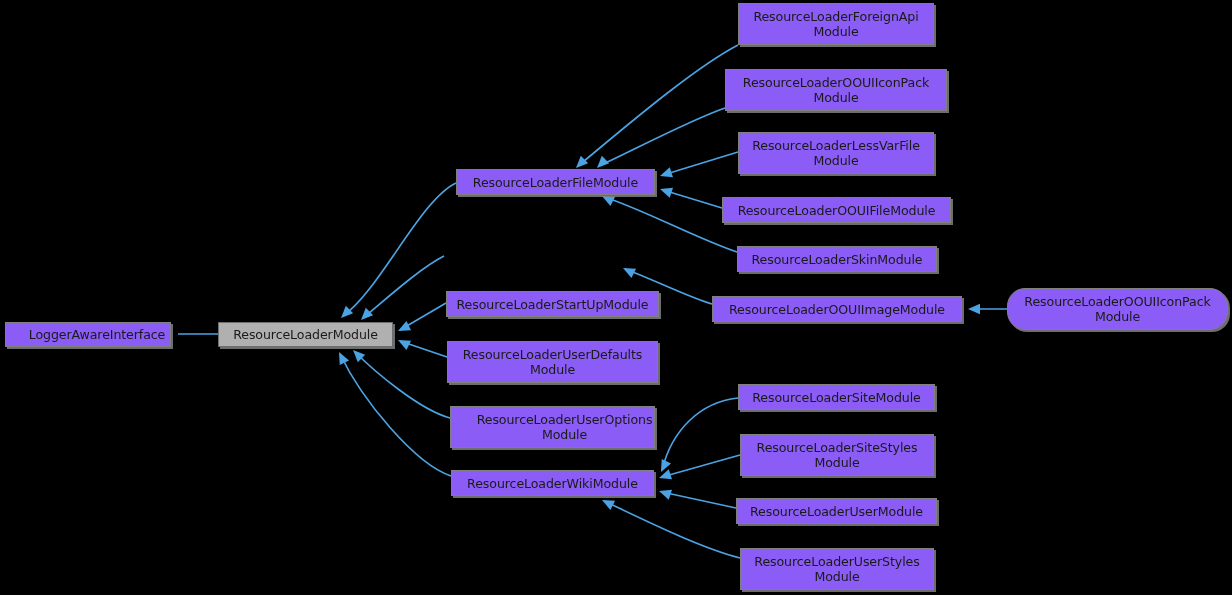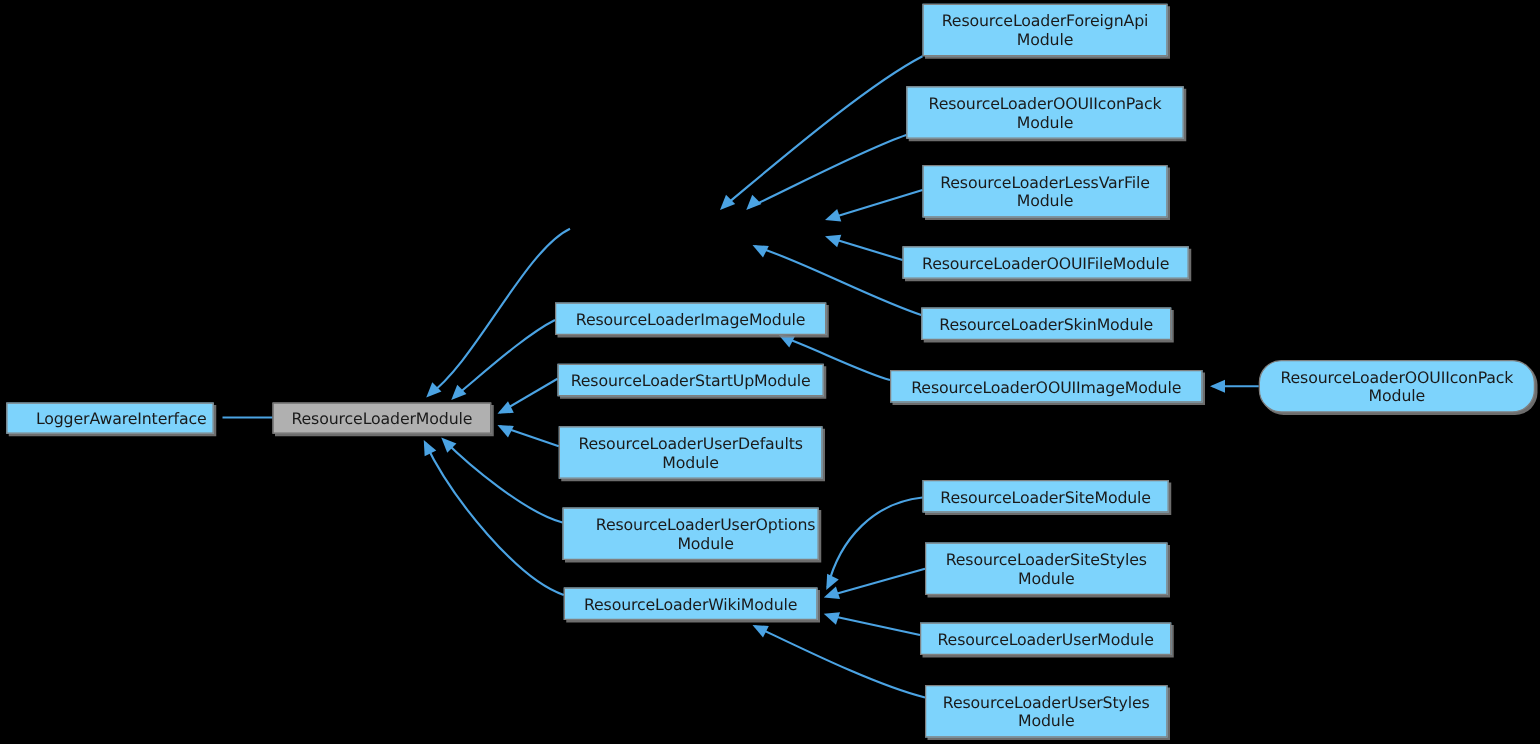--- a/index.html
+++ b/index.html
@@ -20,21 +20,21 @@
     left: 0;
     top: 0;
     width: 1232px;
     height: 595px;
     pointer-events: none;
   }
   .node {
     position: absolute;
     box-sizing: border-box;
     border: 1px solid #808080;
-    background: #7dd3fc;
+    background: #8b5cf6;
     color: #1a1a1a;
     font-size: 12.6px;
     line-height: 15px;
     letter-spacing: -0.1px;
     display: flex;
     align-items: center;
     justify-content: center;
     text-align: center;
     box-shadow: 2px 2px 0 0 rgba(128,128,128,0.85);
     white-space: pre-line;
@@ -82,21 +82,21 @@
       <polygon points="661,472 661.7155417527999,458.9413630114012 671.0175845391991,463.5923844046008" fill="#4ba3e3"></polygon>
       <path d="M 740,455 L 662,477" fill="none" stroke="#4ba3e3" stroke-width="1.7"></path>
       <polygon points="659,478 668.7398151933187,469.2721136579353 672.0285839598937,479.13841995766063" fill="#4ba3e3"></polygon>
       <path d="M 736,508 L 662,492" fill="none" stroke="#4ba3e3" stroke-width="1.7"></path>
       <polygon points="659,491 672.0285839598937,489.86158004233937 668.7398151933187,499.7278863420647" fill="#4ba3e3"></polygon>
       <path d="M 740,558 C 700,548 640,518 604,501" fill="none" stroke="#4ba3e3" stroke-width="1.7"></path>
       <polygon points="602,500 615.0586369885988,500.71554175279994 610.4076155953993,510.0175845391991" fill="#4ba3e3"></polygon>
     </svg>
 <div class="node" style="left: 5px; top: 322px; width: 166px; height: 25px; padding-left: 22px;">LoggerAwareInterface</div>
     <div class="node root" style="left: 218px; top: 322px; width: 175px; height: 25px;">ResourceLoaderModule</div>
-    <div class="node" style="left: 444px; top: 242px; width: 217px; height: 26px;">ResourceLoaderImageModule</div>
+    <div class="node" style="left: 456px; top: 169px; width: 199px; height: 26px;">ResourceLoaderFileModule</div>
     <div class="node" style="left: 446px; top: 291px; width: 213px; height: 26px;">ResourceLoaderStartUpModule</div>
     <div class="node" style="left: 447px; top: 341px; width: 211px; height: 42px;">ResourceLoaderUserDefaults
 Module</div>
     <div class="node" style="left: 450px; top: 406px; width: 205px; height: 42px; padding-left: 28px;">ResourceLoaderUserOptions
 Module</div>
     <div class="node" style="left: 451px; top: 470px; width: 203px; height: 26px;">ResourceLoaderWikiModule</div>
     <div class="node" style="left: 738px; top: 3px; width: 196px; height: 42px;">ResourceLoaderForeignApi
 Module</div>
     <div class="node" style="left: 725px; top: 69px; width: 222px; height: 42px;">ResourceLoaderOOUIIconPack
 Module</div>

